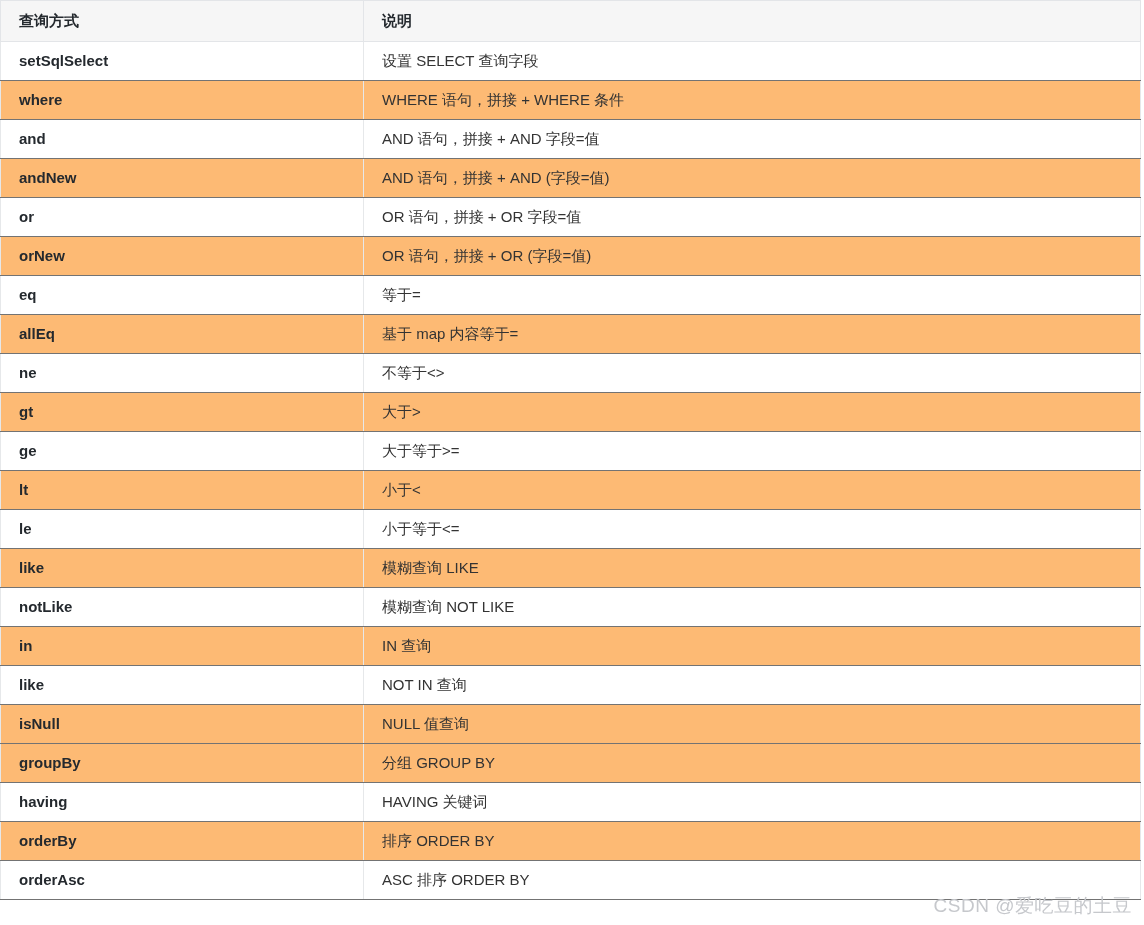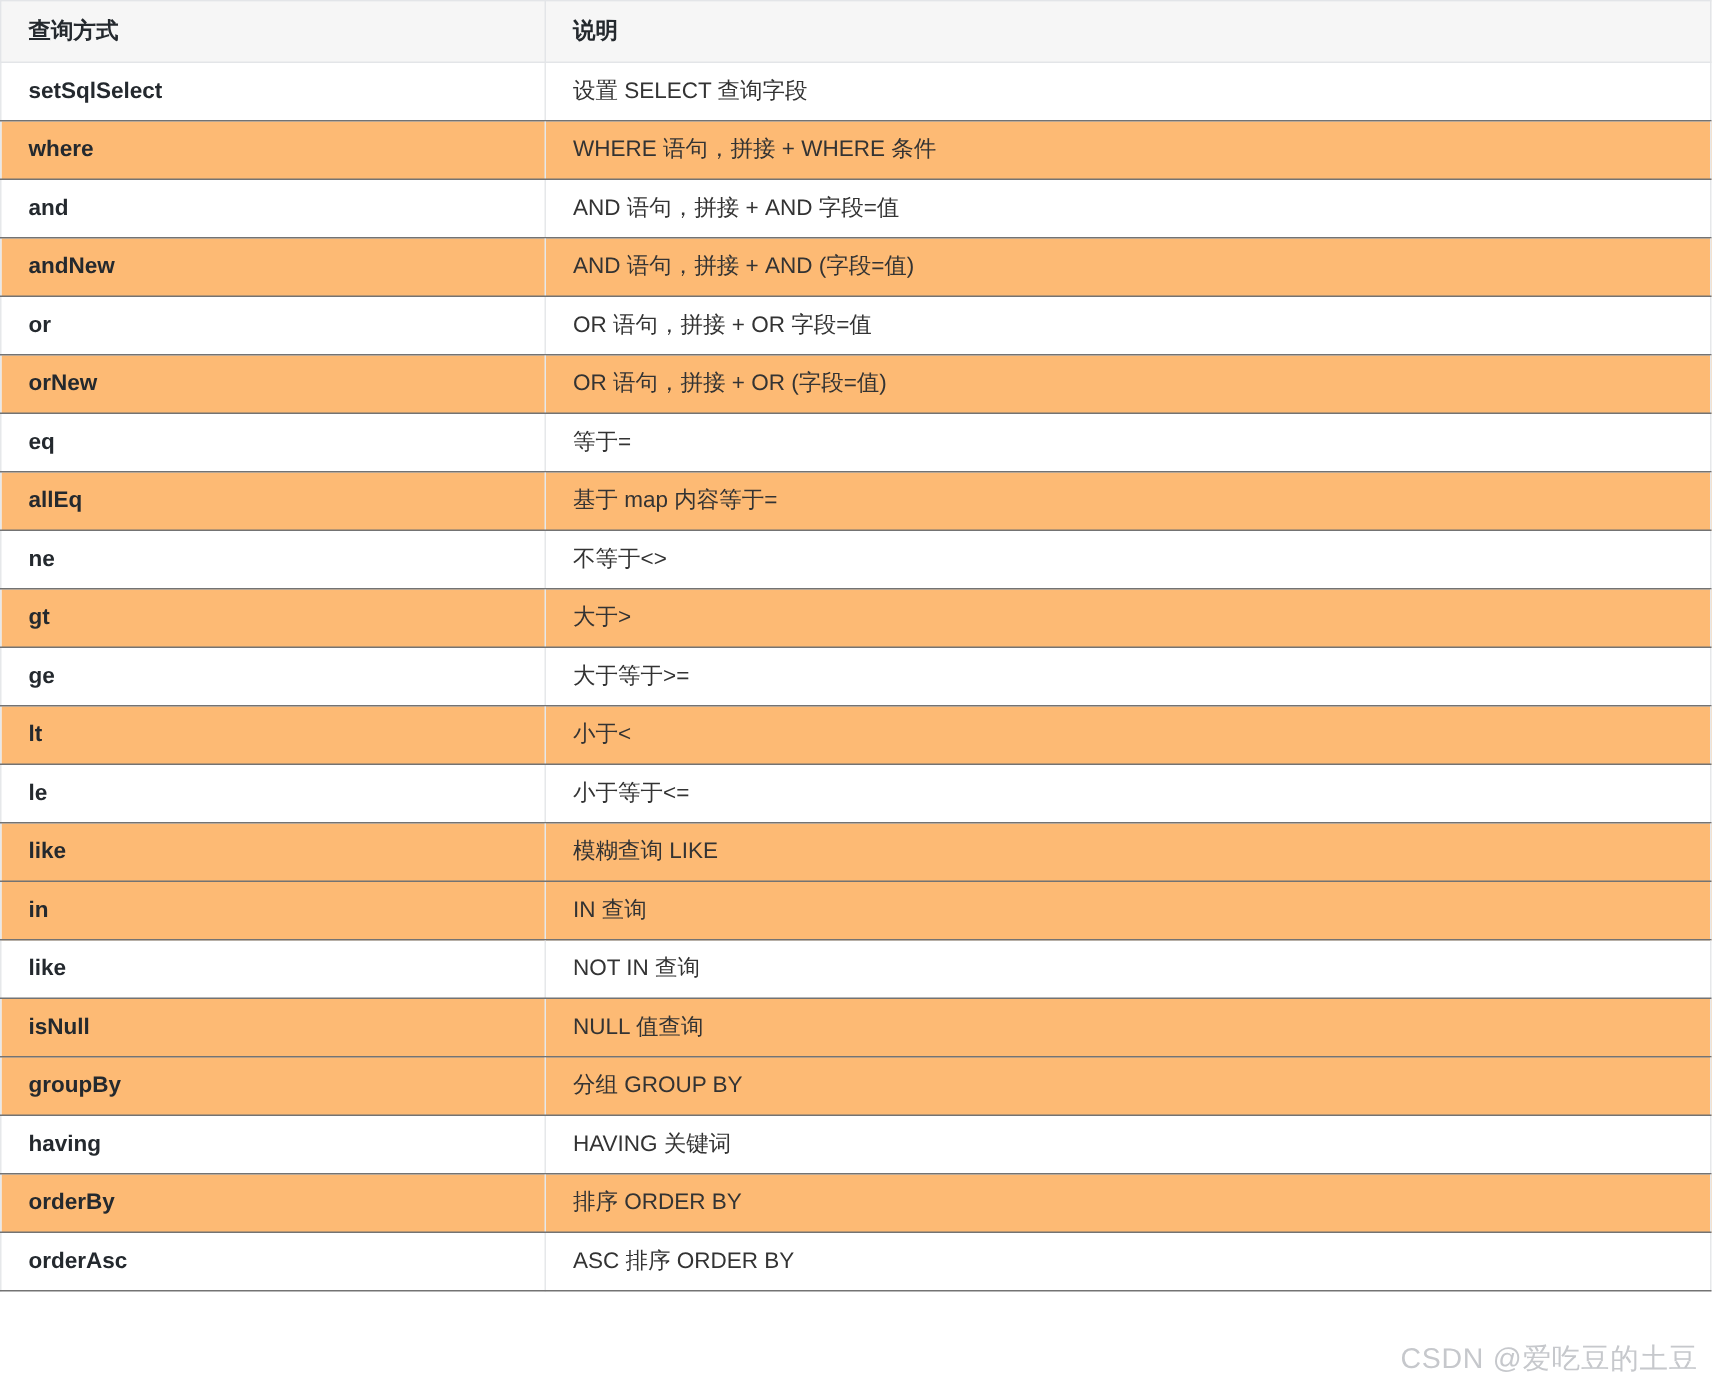--- a/index.html
+++ b/index.html
@@ -158,20 +158,24 @@
           <td class="desc-cell">小于&lt;</td>
         </tr>
         <tr class="stripe-white">
           <td class="method-cell">le</td>
           <td class="desc-cell">小于等于&lt;=</td>
         </tr>
         <tr class="stripe-gray">
           <td class="method-cell">like</td>
           <td class="desc-cell">模糊查询 LIKE</td>
         </tr>
+        <tr class="stripe-white">
+          <td class="method-cell">notLike</td>
+          <td class="desc-cell">模糊查询 NOT LIKE</td>
+        </tr>
         <tr class="stripe-gray">
           <td class="method-cell">in</td>
           <td class="desc-cell">IN 查询</td>
         </tr>
         <tr class="stripe-white">
           <td class="method-cell">like</td>
           <td class="desc-cell">NOT IN 查询</td>
         </tr>
         <tr class="stripe-gray">
           <td class="method-cell">isNull</td>

